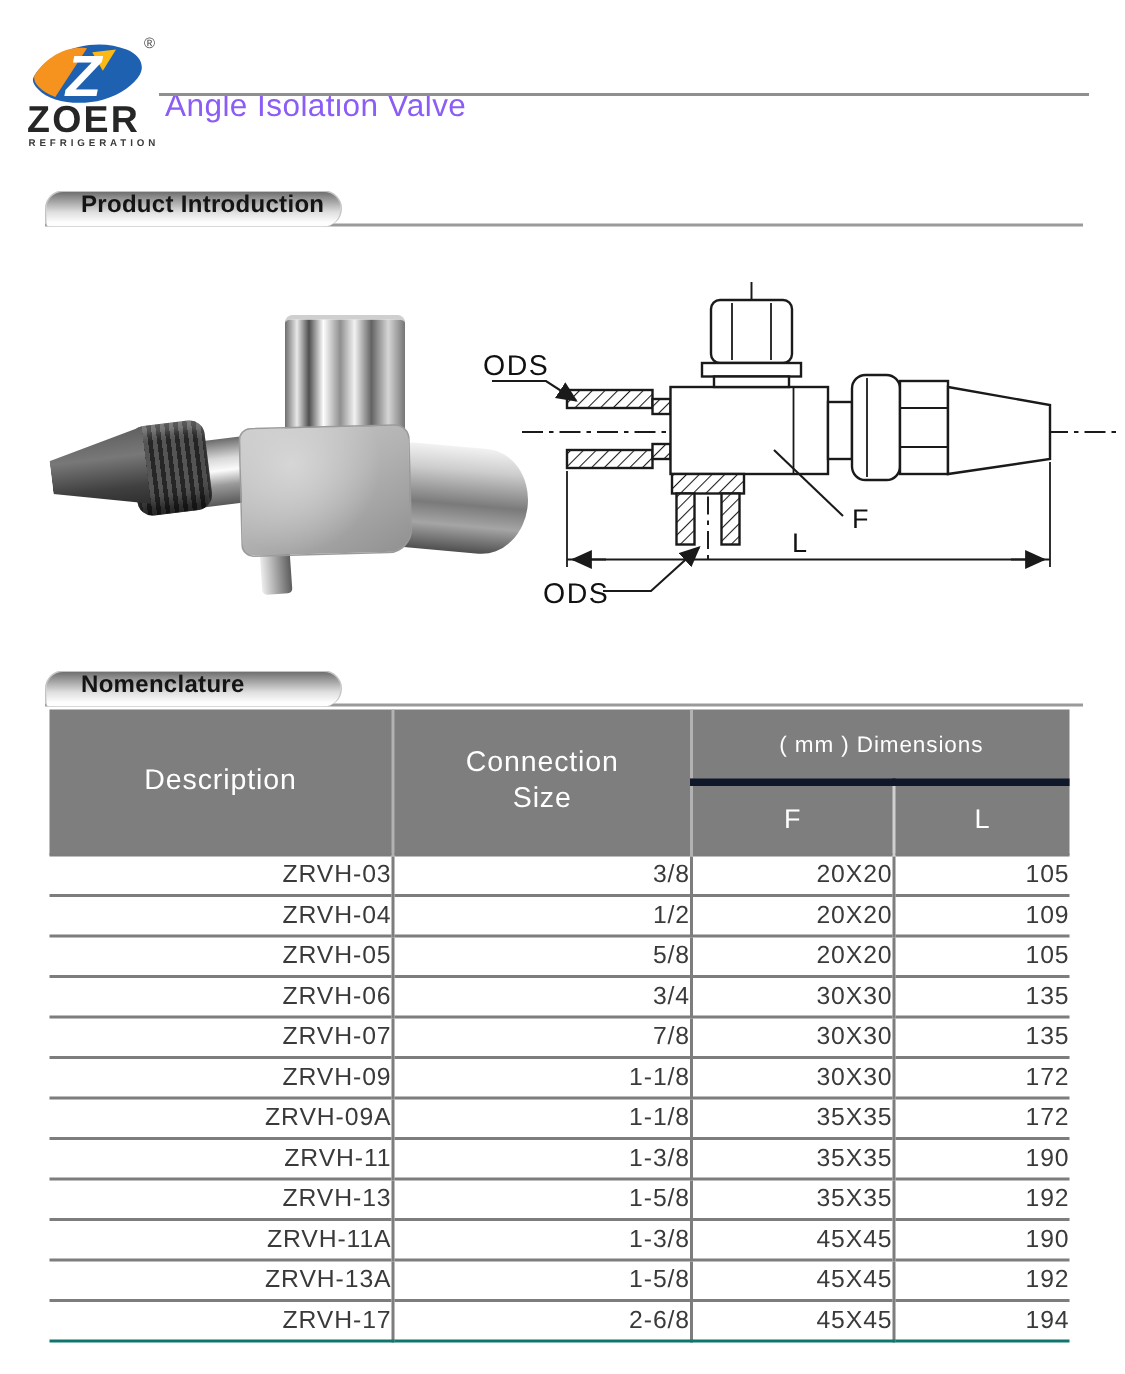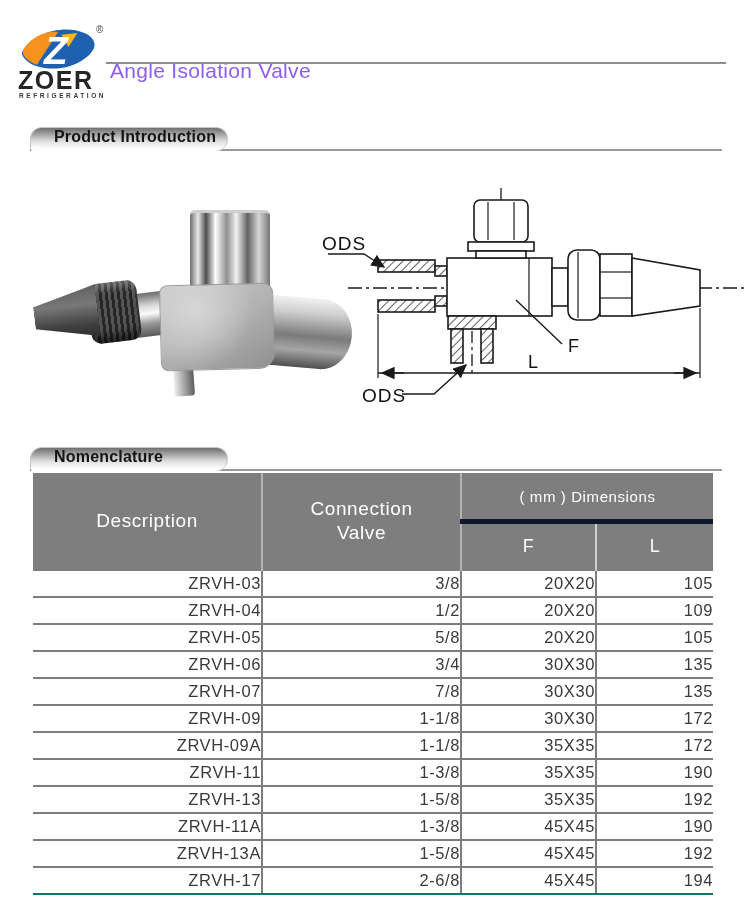--- a/index.html
+++ b/index.html
@@ -195,21 +195,21 @@
   <colgroup>
       <col class="c1">
       <col class="c2">
       <col class="c3">
       <col class="c4">
     </colgroup>
   <thead>
     <tr>
       <th rowspan="2" class="th-desc">Description</th>
       <th rowspan="2" class="th-size">
-        <span>Connection Valve</span>
+        <span>Connection Size</span>
       </th>
       <th colspan="2" class="th-dim">( mm ) Dimensions</th>
     </tr>
     <tr>
       <th class="th-f">F</th>
       <th class="th-l">L</th>
     </tr>
   </thead>
   <tbody>
     <tr>

